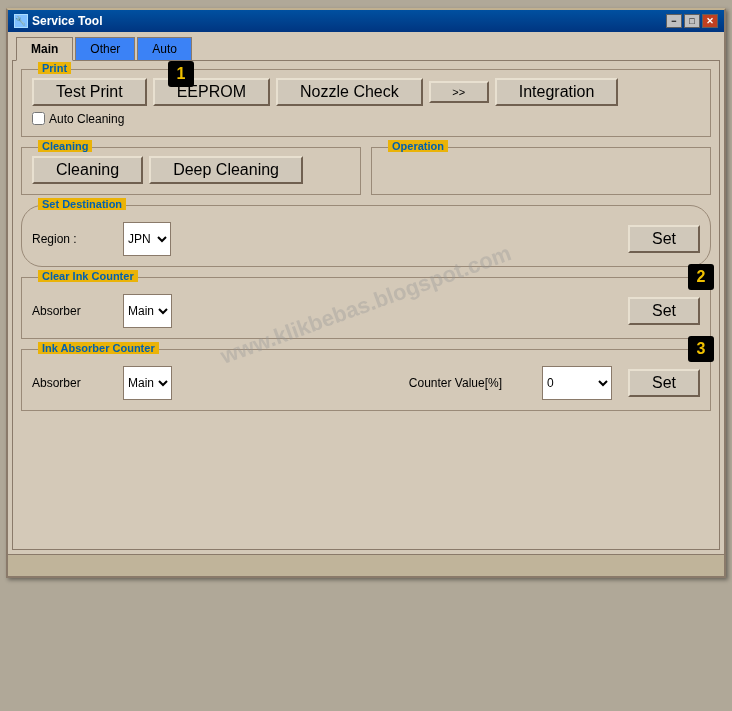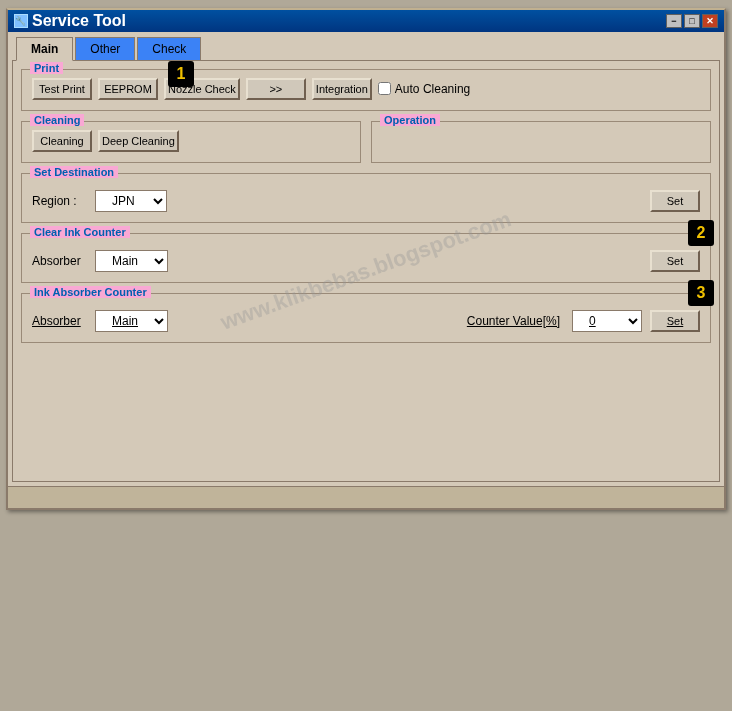--- a/index.html
+++ b/index.html
@@ -37,21 +37,21 @@
       width: 14px;
       height: 14px;
       background: #80c0ff;
       border: 1px solid #aaddff;
       display: flex;
       align-items: center;
       justify-content: center;
       font-size: 9px;
     }
     .title-text {
-      font-size: 16px;
+      font-size: 12px;
       font-weight: bold;
     }
     .title-buttons {
       display: flex;
       gap: 2px;
     }
     .title-btn {
       width: 16px;
       height: 14px;
       background: #c0c0c0;
@@ -104,35 +104,35 @@
     .section-box {
       border: 1px solid #9a8a78;
       padding: 8px 10px 10px;
       margin-bottom: 10px;
       position: relative;
       background: #d4c9b8;
     }
     .section-label {
       position: absolute;
       top: -8px;
-      left: 8px;
-      background: #f9a8d4;
+      left: 16px;
+      background: #eab308;
       padding: 0 4px;
       color: #0060b0;
       font-size: 11px;
       font-weight: bold;
     }
     
     .btn {
       background: #d0c8ba;
       border: 2px solid;
       border-color: #e8e0d0 #706050 #706050 #e8e0d0;
-      padding: 3px 2px;
+      padding: 3px 22px;
       cursor: pointer;
-      font-size: 11px;
+      font-size: 16px;
       min-width: 60px;
     }
     .btn-row {
       display: flex;
       gap: 6px;
       align-items: center;
       flex-wrap: wrap;
     }
     
     .print-section {
@@ -154,33 +154,34 @@
       gap: 10px;
       justify-content: center;
     }
     .two-col .section-box {
       flex: 1;
     }
     
     .form-row {
       display: flex;
       align-items: center;
-      gap: 8px;
+      gap: 16px;
       margin-top: 8px;
     }
     .form-label {
       min-width: 55px;
       font-size: 12px;
     }
     select {
       background: white;
       border: 1px solid #8a7a6a;
-      padding: 1px 12px;
-      font-size: 12px;
-      height: 22px;
+      padding: 1px 0;
+      font-size: 12px;
+      height: 34px;
+      margin-left: 20px;
     }
     
     .badge {
       background: #000;
       color: #f0c000;
       font-weight: bold;
       font-size: 16px;
       border-radius: 3px;
       width: 26px;
       height: 26px;
@@ -234,21 +235,21 @@
       <div class="title-btn">□</div>
       <div class="title-btn close">✕</div>
     </div>
   </div>
 
   <div class="content-area">
 
     <div class="tab-bar">
       <div class="tab active">Main</div>
       <div class="tab">Other</div>
-      <div class="tab">Check</div>
+      <div class="tab">Auto</div>
     </div>
 
     <div class="main-panel" style="position:relative;">
 
       <div class="watermark">www.klikbebas.blogspot.com</div>
 
       <div class="badge badge-1">1</div>
 
       <div class="section-box print-section">
         <span class="section-label">Print</span>
@@ -275,21 +276,21 @@
           </div>
         </div>
 
         <div class="section-box">
           <span class="section-label">Operation</span>
           <div class="btn-row">
           </div>
         </div>
       </div>
 
-      <div class="section-box" style="position:relative;">
+      <div class="section-box" style="position:relative;border-radius:21px;">
         <span class="section-label">Set Destination</span>
         <div class="form-row">
           <span class="form-label">Region :</span>
           <select>
             <option>JPN</option>
             <option>USA</option>
             <option>EUR</option>
           </select>
           <div style="flex:1"></div>
           <button class="btn" style="min-width:50px;">Set</button>
@@ -304,21 +305,21 @@
           <span class="form-label">Absorber</span>
           <select>
             <option>Main</option>
             <option>Sub</option>
           </select>
           <div style="flex:1"></div>
           <button class="btn" style="min-width:50px;">Set</button>
         </div>
       </div>
 
-      <div class="section-box" style="position:relative;text-decoration:underline;">
+      <div class="section-box" style="position:relative;">
         <span class="section-label">Ink Absorber Counter</span>
 
         <div class="badge" style="top:-14px; right:-4px;">3</div>
         <div class="form-row">
           <span class="form-label">Absorber</span>
           <select>
             <option>Main</option>
             <option>Sub</option>
           </select>
           <div style="flex:1"></div>

